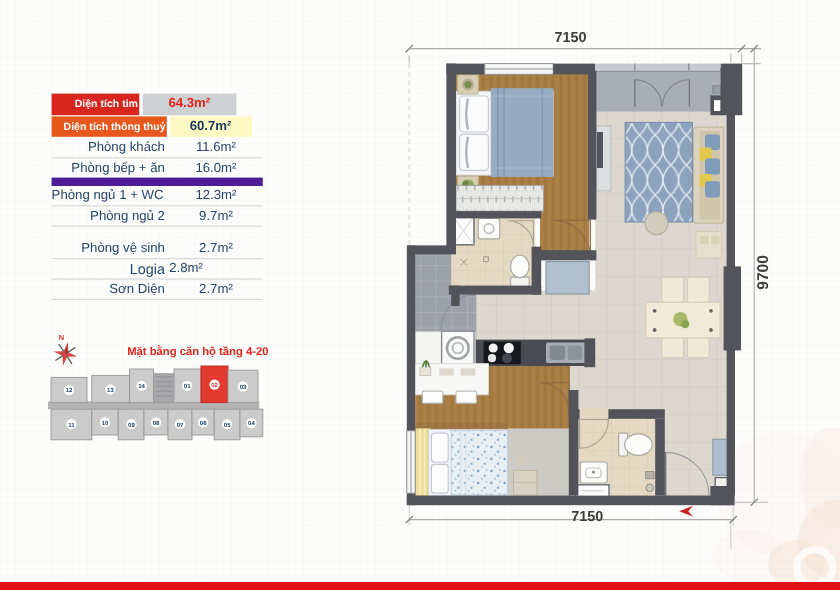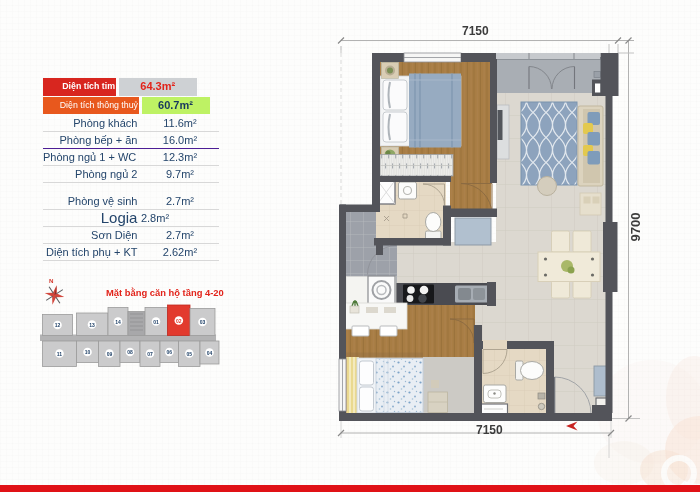--- a/index.html
+++ b/index.html
@@ -22,32 +22,32 @@
 
   <div id="tbl">
 
 <div style="display:flex;height:17.5px;margin-bottom:1px;">
         <div style="width:72px;text-align:right;line-height:17.5px;padding-right:1px;background:#d8261f;color:#fff;font-weight:bold;font-size:8.8px;">Diện tích tim tường</div>
         <div style="width:2.5px;"></div>
         <div style="width:78.5px;text-align:center;line-height:17.5px;background:#ced1d4;color:#e2231a;font-weight:bold;font-size:11px;">64.3m²</div>
       </div>
 
 <div style="display:flex;height:17.5px;margin-bottom:1px;">
-        <div style="width:95px;text-align:right;line-height:17.5px;padding-right:1px;background:#e8581d;color:#fff;font-weight:normal;font-size:8.8px;">Diện tích thông thuỷ</div>
-        <div style="width:2.5px;"></div>
-        <div style="width:68px;text-align:center;line-height:17.5px;background:#bef264;color:#17375e;font-weight:bold;font-size:11px;">60.7m²</div>
+        <div style="width:95px;text-align:right;line-height:17.5px;padding-right:1px;background:#e8581d;color:#fff;font-weight:bold;font-size:8.8px;">Diện tích thông thuỷ</div>
+        <div style="width:2.5px;"></div>
+        <div style="width:68px;text-align:center;line-height:17.5px;background:#fef9c3;color:#17375e;font-weight:bold;font-size:11px;">60.7m²</div>
       </div>
 
 <div style="display:flex;height:16px;margin-bottom:0px;border-bottom:1px solid #d8d8d8;">
         <div style="width:95px;text-align:right;line-height:16px;padding-right:1px;color:#24456b;font-size:11px;">Phòng khách</div>
         <div style="width:2.5px;"></div>
         <div style="width:78.5px;text-align:center;line-height:16px;color:#24456b;font-size:11px;">11.6m²</div>
       </div>
 
-<div style="display:flex;height:16px;margin-bottom:0px;border-bottom:1px solid #4c1d95;">
+<div style="display:flex;height:16px;margin-bottom:0px;border-bottom:7px solid #4c1d95;">
         <div style="width:95px;text-align:right;line-height:16px;padding-right:1px;color:#24456b;font-size:11px;">Phòng bếp + ăn</div>
         <div style="width:2.5px;"></div>
         <div style="width:78.5px;text-align:center;line-height:16px;color:#24456b;font-size:11px;">16.0m²</div>
       </div>
 
 <div style="display:flex;height:16px;margin-bottom:0px;border-bottom:1px solid #d8d8d8;">
         <div style="width:95px;line-height:16px;padding-right:1px;color:#24456b;font-size:11px;">Phòng ngủ 1 + WC</div>
         <div style="width:2.5px;"></div>
         <div style="width:78.5px;text-align:center;line-height:16px;color:#24456b;font-size:11px;">12.3m²</div>
       </div>
@@ -58,36 +58,31 @@
         <div style="width:78.5px;text-align:center;line-height:16px;color:#24456b;font-size:11px;">9.7m²</div>
       </div>
 
 <div style="display:flex;height:16px;margin-bottom:0px;border-bottom:1px solid #d8d8d8;">
         <div style="width:95px;text-align:right;line-height:16px;padding-right:1px;color:#24456b;font-size:11px;">Phòng vệ sinh</div>
         <div style="width:2.5px;"></div>
         <div style="width:78.5px;text-align:center;line-height:16px;color:#24456b;font-size:11px;">2.7m²</div>
       </div>
 
 <div style="display:flex;height:16px;margin-bottom:0px;border-bottom:1px solid #d8d8d8;">
-        <div style="width:95px;text-align:right;line-height:16px;padding-right:1px;color:#24456b;font-size:15px;">Logia</div>
+        <div style="width:95px;text-align:right;line-height:16px;padding-right:1px;color:#24456b;font-size:12px;">Logia</div>
         <div style="width:2.5px;"></div>
         <div style="width:78.5px;line-height:16px;color:#24456b;font-size:11px;">2.8m²</div>
       </div>
 
 <div style="display:flex;height:16px;margin-bottom:0px;border-bottom:1px solid #d8d8d8;">
         <div style="width:95px;text-align:right;line-height:16px;padding-right:1px;color:#24456b;font-size:11px;">Sơn Diện</div>
         <div style="width:2.5px;"></div>
         <div style="width:78.5px;text-align:center;line-height:16px;color:#24456b;font-size:11px;">2.7m²</div>
       </div>
 
-<div style="display:flex;height:16px;margin-bottom:0px;border-bottom:1px solid #d8d8d8;">
-        <div style="width:95px;text-align:right;line-height:16px;padding-right:1px;color:#24456b;font-size:11px;">Diện tích phụ + KT</div>
-        <div style="width:2.5px;"></div>
-        <div style="width:78.5px;text-align:center;line-height:16px;color:#24456b;font-size:11px;">2.62m²</div>
-      </div>
 </div>
 </div>
 
 <svg class="abs" style="left:0;top:0;" width="700" height="492" viewBox="0 0 700 492">
 <defs>
   <pattern id="wood" width="6.5" height="40" patternUnits="userSpaceOnUse">
     <rect width="6.5" height="40" fill="#a87d44"></rect>
     <rect x="5.4" width="1.1" height="40" fill="#9b733c"></rect>
     <rect x="2.6" width="0.7" height="40" fill="#b08550"></rect>
   </pattern>

